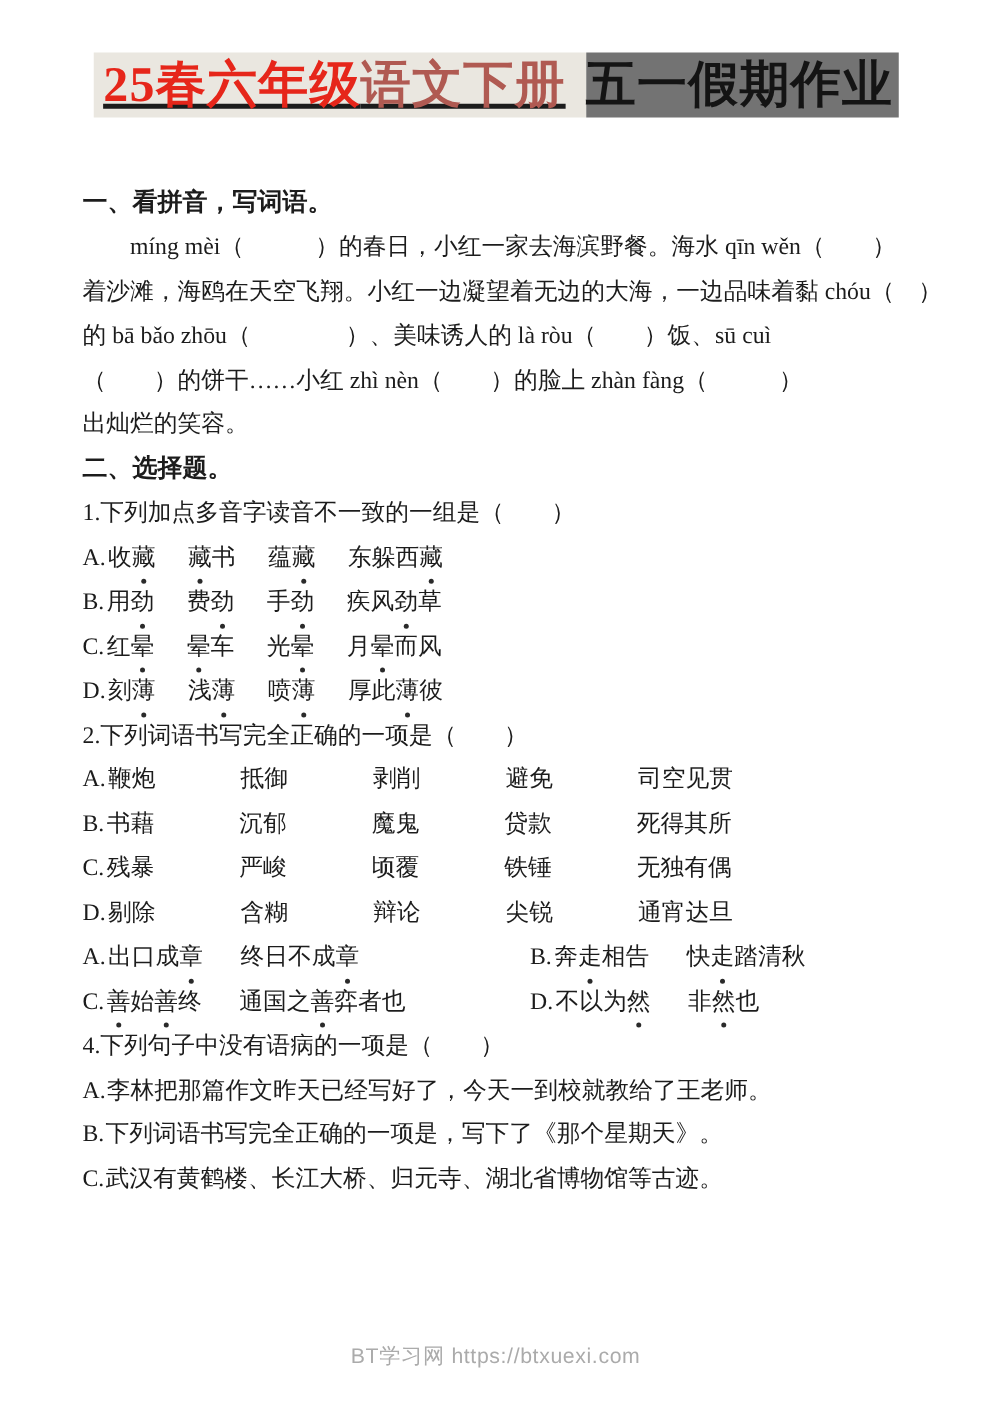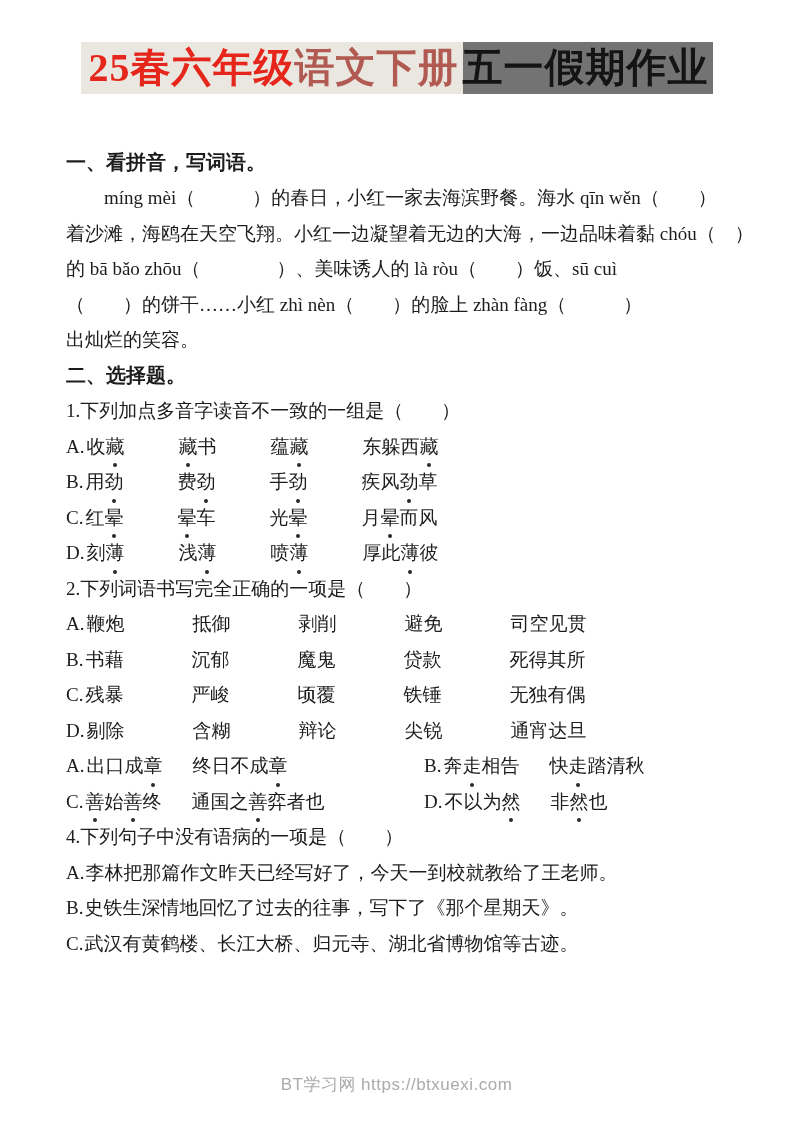--- a/index.html
+++ b/index.html
@@ -4,30 +4,30 @@
 <style>
   html,body{margin:0;padding:0;background:#fff;}
   .page{
     width:793px;height:1122px;position:relative;background:#ffffff;overflow:hidden;
     font-family:"Liberation Serif","DejaVu Serif",serif;color:#1c1c1c;
   }
   .title{
     text-align:center;padding-top:42px;font-weight:bold;font-size:40px;line-height:1.32;
     letter-spacing:1px;white-space:nowrap;
   }
-  .bg-gray{background:#eae7e0;padding:3px 4px 4px 8px;}
+  .bg-gray{background:#eae7e0;padding:3px 16px 4px 8px;text-decoration:underline;}
   .red1{color:#e6261a;}
   .red2{color:#b05a52;}
   .hl{background:#737373;color:#141414;padding:3px 4px 4px 0;}
   .content{margin:50px 58px 0 66px;font-size:19px;}
   .line{line-height:35.5px;min-height:35.5px;white-space:nowrap;}
   .heading{font-weight:bold;font-size:20px;}
   .indent{text-indent:38px;}
   .optrow{display:flex;}
-  .gap1{gap:54px;font-family:Liberation Serif, serif;}
+  .gap1{gap:26px;font-family:Liberation Serif, serif;}
   .gap2{gap:68px;}
   .word{white-space:nowrap;}
   .lab{margin-right:2px;}
   .ch{position:relative;display:inline-block;}
   .ch.dot::after{
     content:"";position:absolute;left:50%;bottom:-3px;transform:translateX(-50%);
     width:4px;height:4px;border-radius:50%;background:#2a2a2a;
   }
   .pairrow{display:flex;}
   .pair{display:flex;gap:30px;}
@@ -131,21 +131,21 @@
           <span class="word"><span class="ch">通</span><span class="ch">国</span><span class="ch">之</span><span class="ch dot">善</span><span class="ch">弈</span><span class="ch">者</span><span class="ch">也</span></span>
         </span>
       <span class="pair">
           <span class="word"><span class="lab">D.</span><span class="ch">不</span><span class="ch">以</span><span class="ch">为</span><span class="ch dot">然</span></span>
           <span class="word"><span class="ch">非</span><span class="ch dot">然</span><span class="ch">也</span></span>
         </span>
     </div>
 
     <div class="line">4.下列句子中没有语病的一项是（　　）</div>
     <div class="line sent"><span class="lab2">A.</span><span>李林把那篇作文昨天已经写好了，今天一到校就教给了王老师。</span></div>
-    <div class="line sent"><span class="lab2">B.</span><span>史铁生深情地回忆了过去的往事，写下了《那个星期天》。</span></div>
+    <div class="line sent"><span class="lab2">B.</span><span>下列词语书写完全正确的一项是，写下了《那个星期天》。</span></div>
     <div class="line sent"><span class="lab2">C.</span><span>武汉有黄鹤楼、长江大桥、归元寺、湖北省博物馆等古迹。</span></div>
 
   </main>
 
   <footer class="footer">
     <span>BT学习网 https://btxuexi.com</span>
   </footer>
 
 </div>
 

